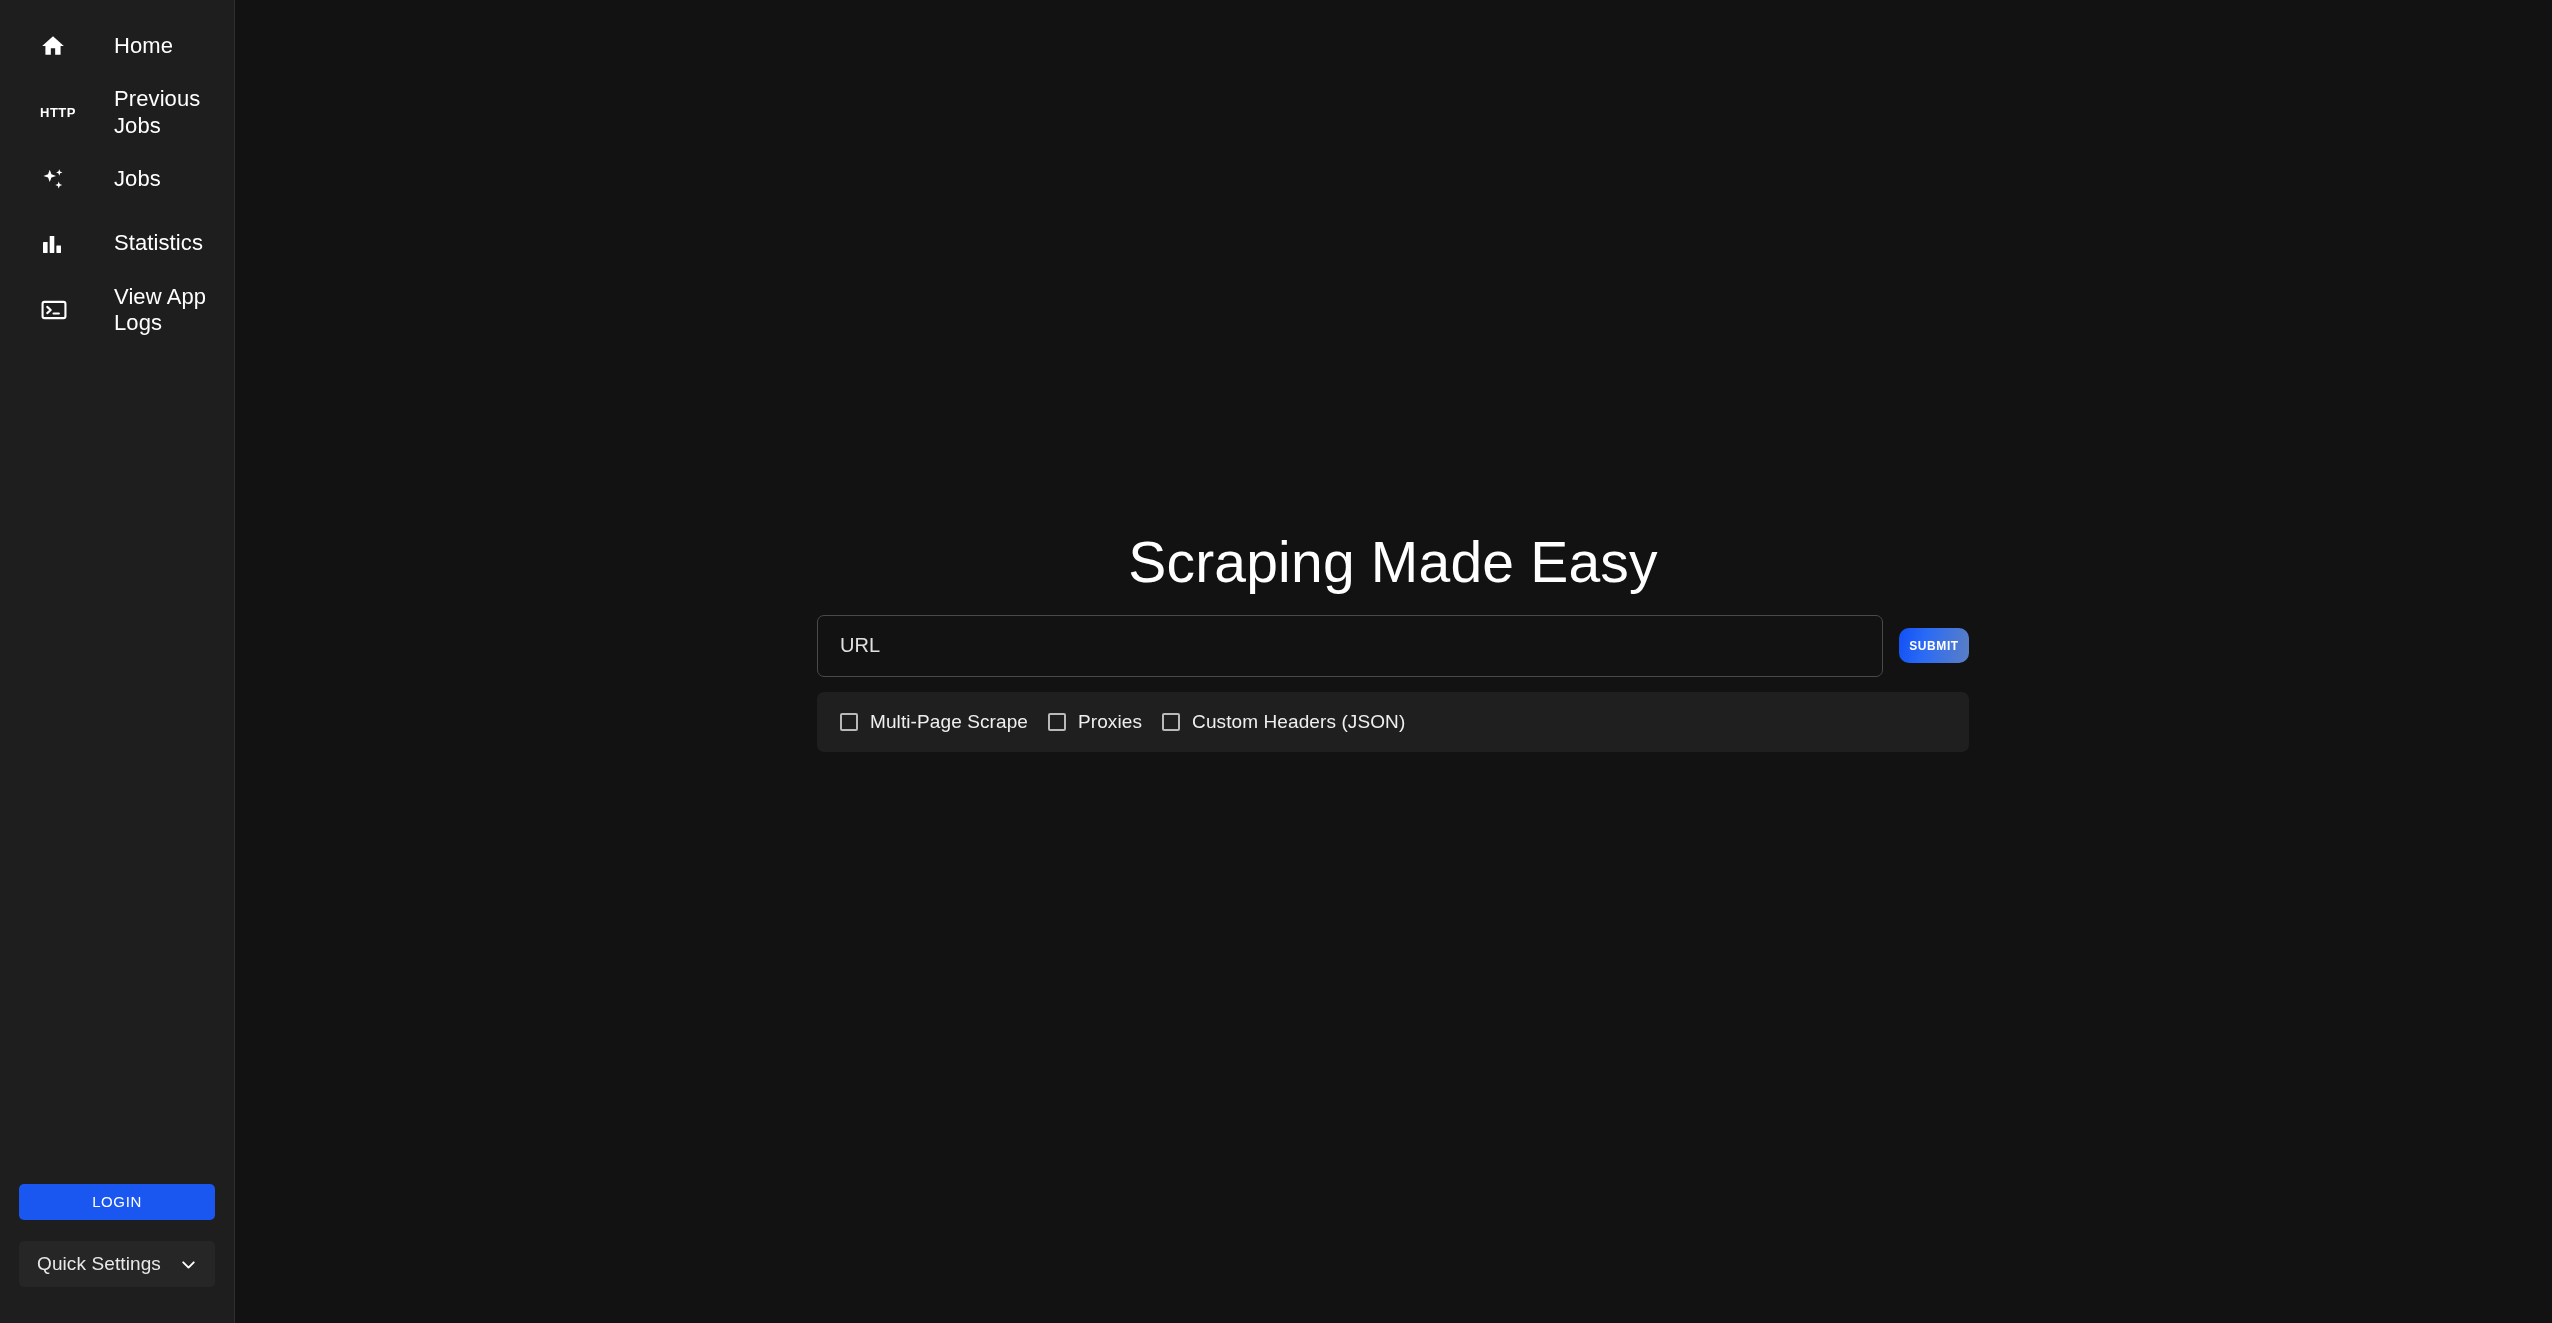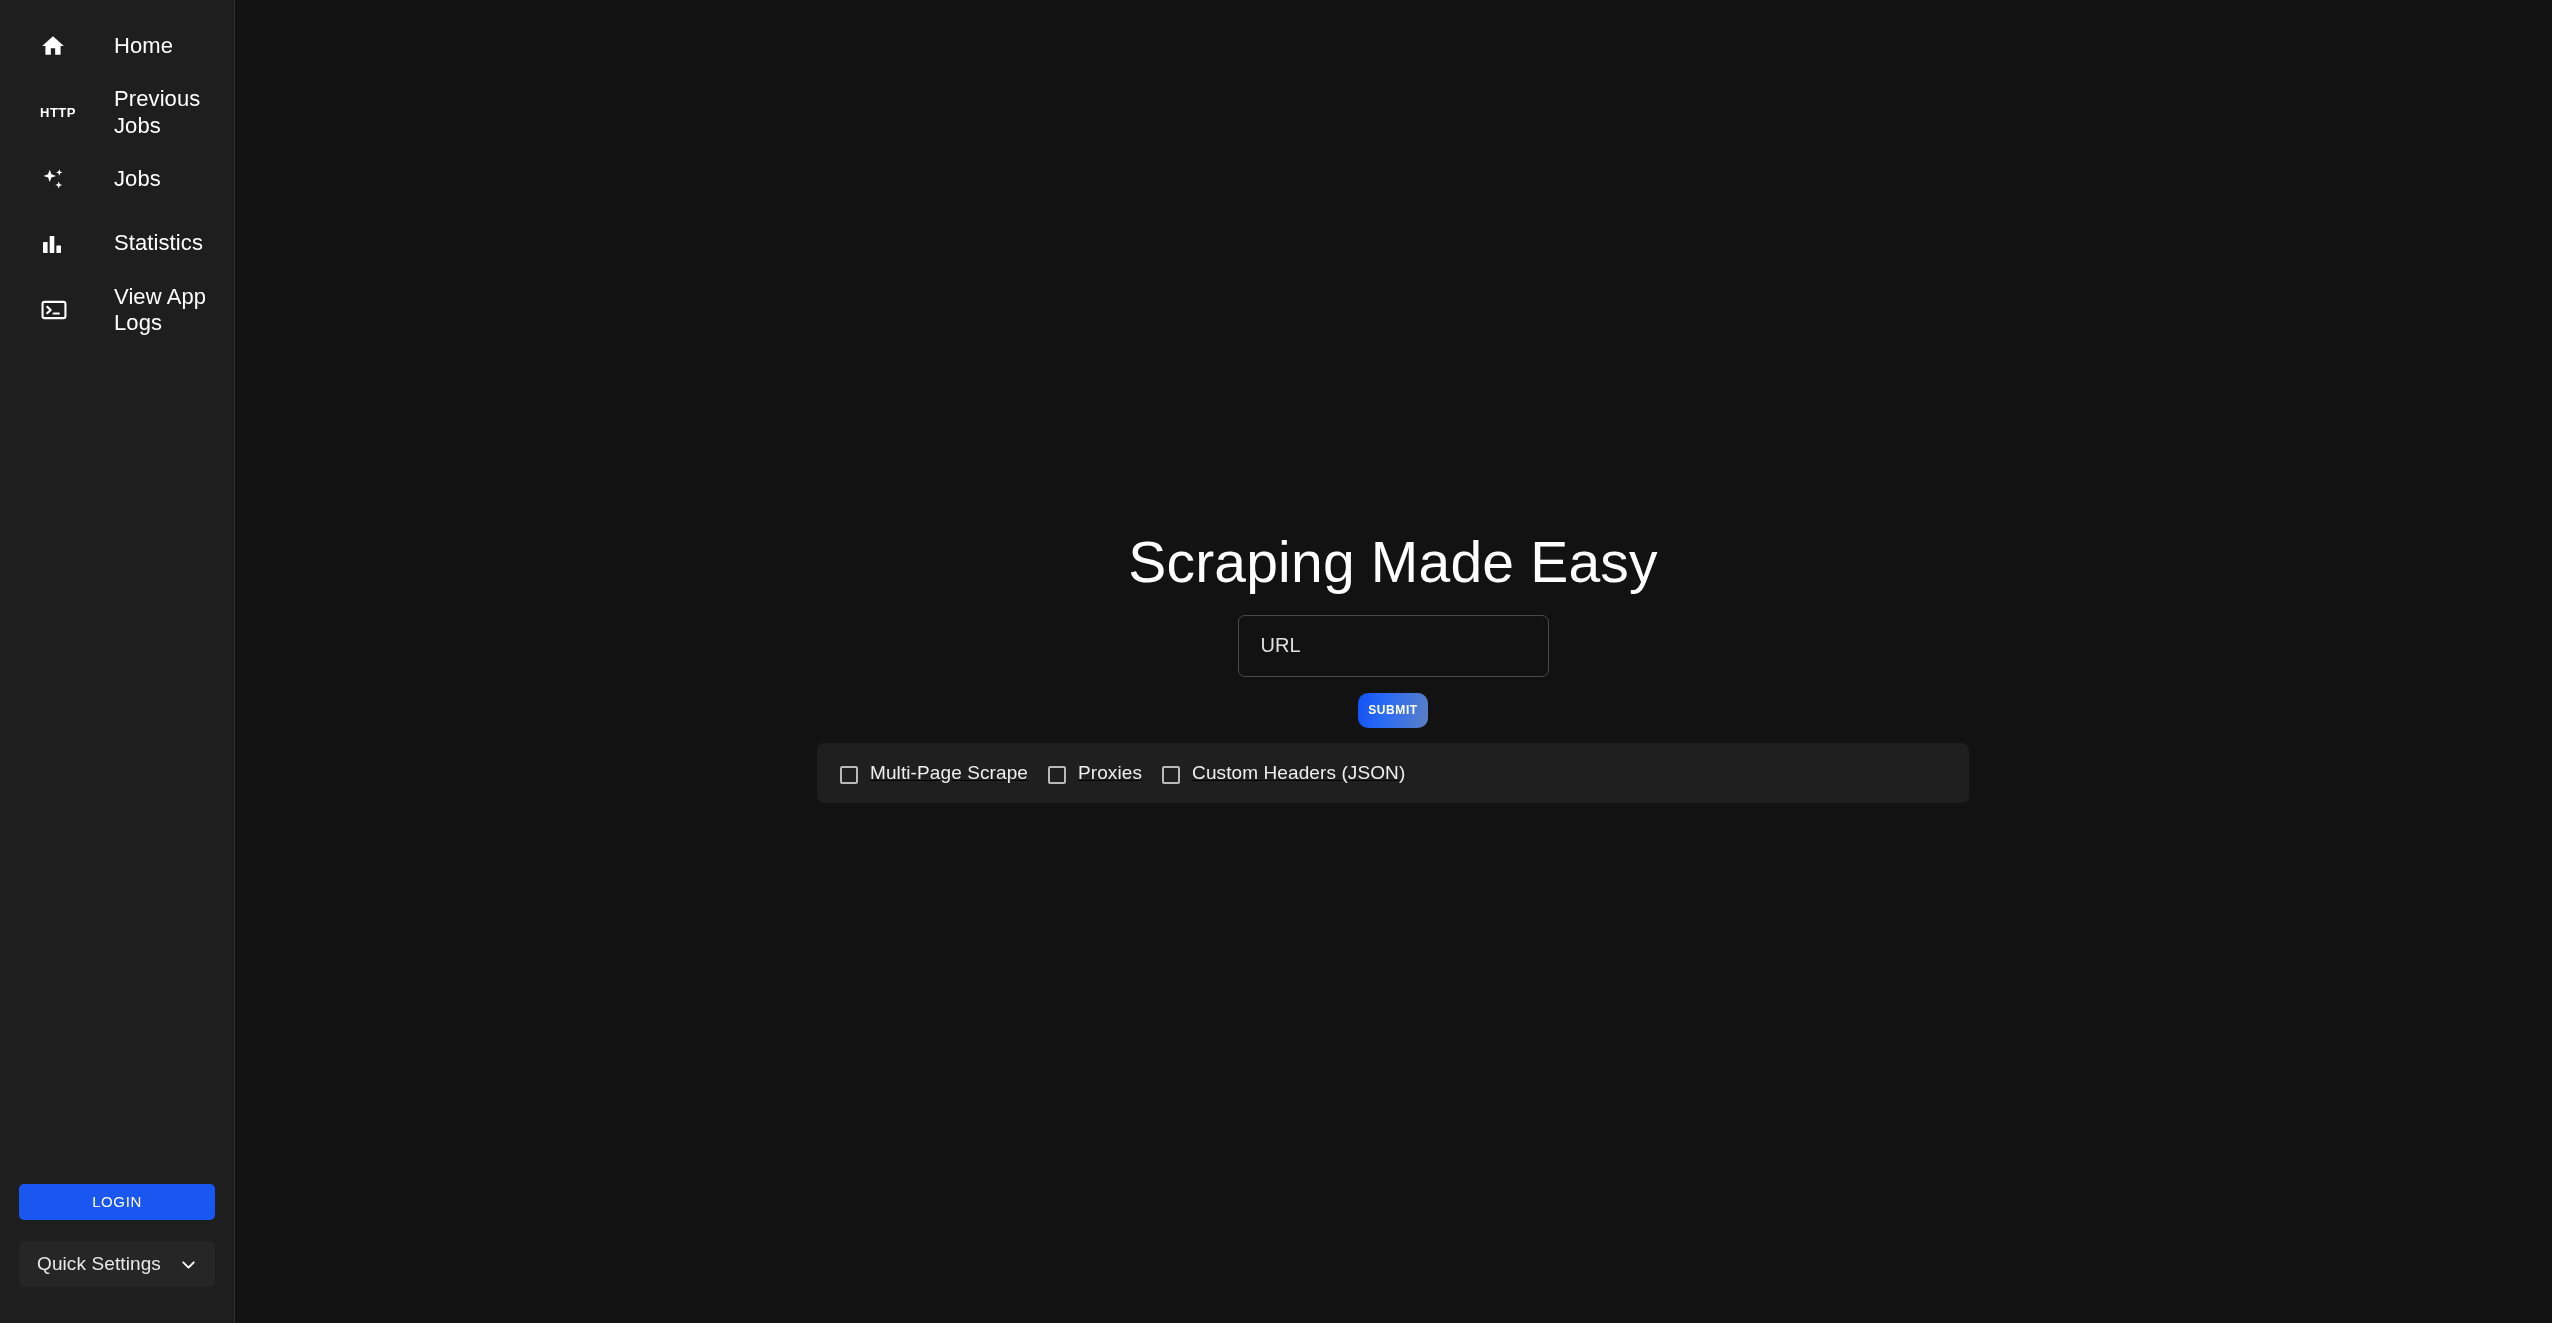--- a/index.html
+++ b/index.html
@@ -144,21 +144,20 @@
     text-align: center;
     letter-spacing: 0.2px;
     line-height: 1.15;
     margin-bottom: 19px;
   }
 
   .url-row {
     display: flex;
     align-items: center;
     gap: 16px;
-    flex-direction: column;
   }
 
   .url-field {
     flex: 1 1 auto;
     height: 62px;
     background: transparent;
     border: 1px solid #4a4a4a;
     border-radius: 7px;
     color: #e6e6e6;
     font-family: "Liberation Sans", sans-serif;
@@ -190,25 +189,24 @@
     height: 60px;
     background: #1f1f1f;
     border-radius: 7px;
     display: flex;
     align-items: center;
     padding-left: 13px;
   }
 
   .option {
     display: flex;
-    align-items: flex-end;
+    align-items: center;
     cursor: pointer;
     padding: 0 10px;
     user-select: none;
-    text-decoration: underline;
   }
 
   .checkbox {
     width: 18px;
     height: 18px;
     border: 2px solid #b9b9b9;
     border-radius: 2px;
     background: transparent;
     flex: 0 0 auto;
     margin-right: 12px;

